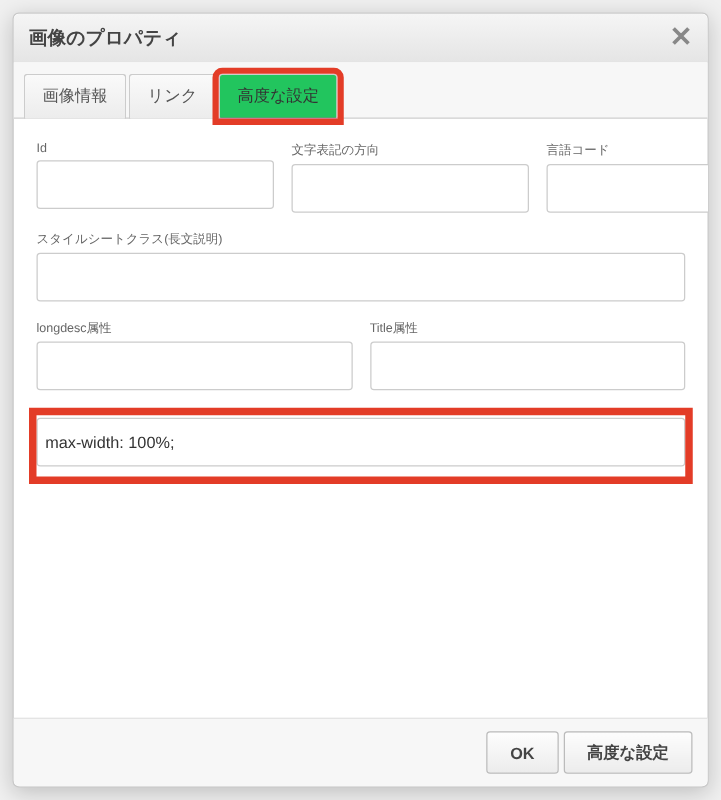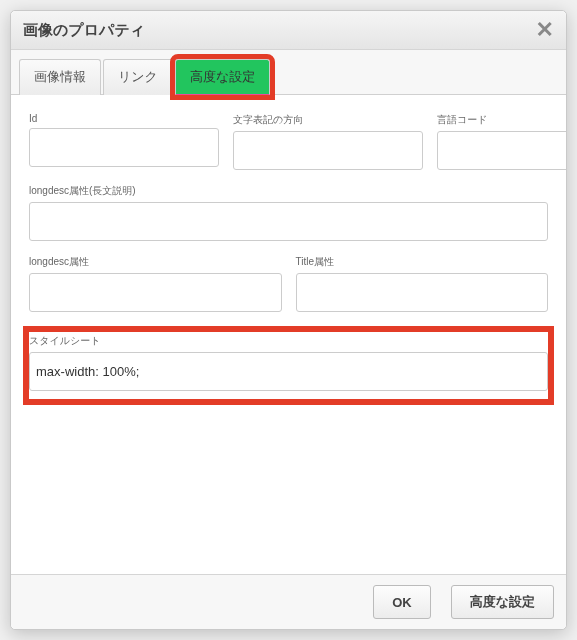--- a/index.html
+++ b/index.html
@@ -110,21 +110,21 @@
     position: absolute;
     inset: 0;
     border: 6px solid #e33c27;
     pointer-events: none;
   }
   .footer {
     border-top: 1px solid #d5d5d5;
     padding: 10px 12px;
     display: flex;
     justify-content: flex-end;
-    gap: 20px;
+    gap: 4px;
     background: #f7f7f7;
     border-radius: 0 0 5px 5px;
   }
   .btn {
     padding: 7px 18px;
     font-size: 13px;
     color: #444;
     background: linear-gradient(#fdfdfd,#ececec);
     border: 1px solid #bbb;
     border-radius: 3px;
@@ -160,39 +160,38 @@
         <input type="text" value="" style="">
       </div>
       <div class="field" style="flex:0.45">
         <label>言語コード</label>
         <input type="text" value="" style="">
       </div>
     </div>
 
     <div class="row">
       <div class="field" style="flex:1">
-        <label>longdesc属性(長文説明)</label>
+        <label>スタイルシートクラス(長文説明)</label>
         <input type="text" value="" style="">
       </div>
     </div>
 
     <div class="row">
       <div class="field" style="flex:1">
         <label>longdesc属性</label>
         <input type="text" value="" style="">
       </div>
       <div class="field" style="flex:1">
         <label>Title属性</label>
         <input type="text" value="" style="">
       </div>
     </div>
 
     <div class="stylesheet-section">
       <div class="field">
-        <label>スタイルシート</label>
         <input type="text" value="max-width: 100%;" style="">
       </div>
     </div>
 
   </div>
 
   <div class="footer">
     <button class="btn">OK</button>
     <button class="btn">高度な設定</button>
   </div>

